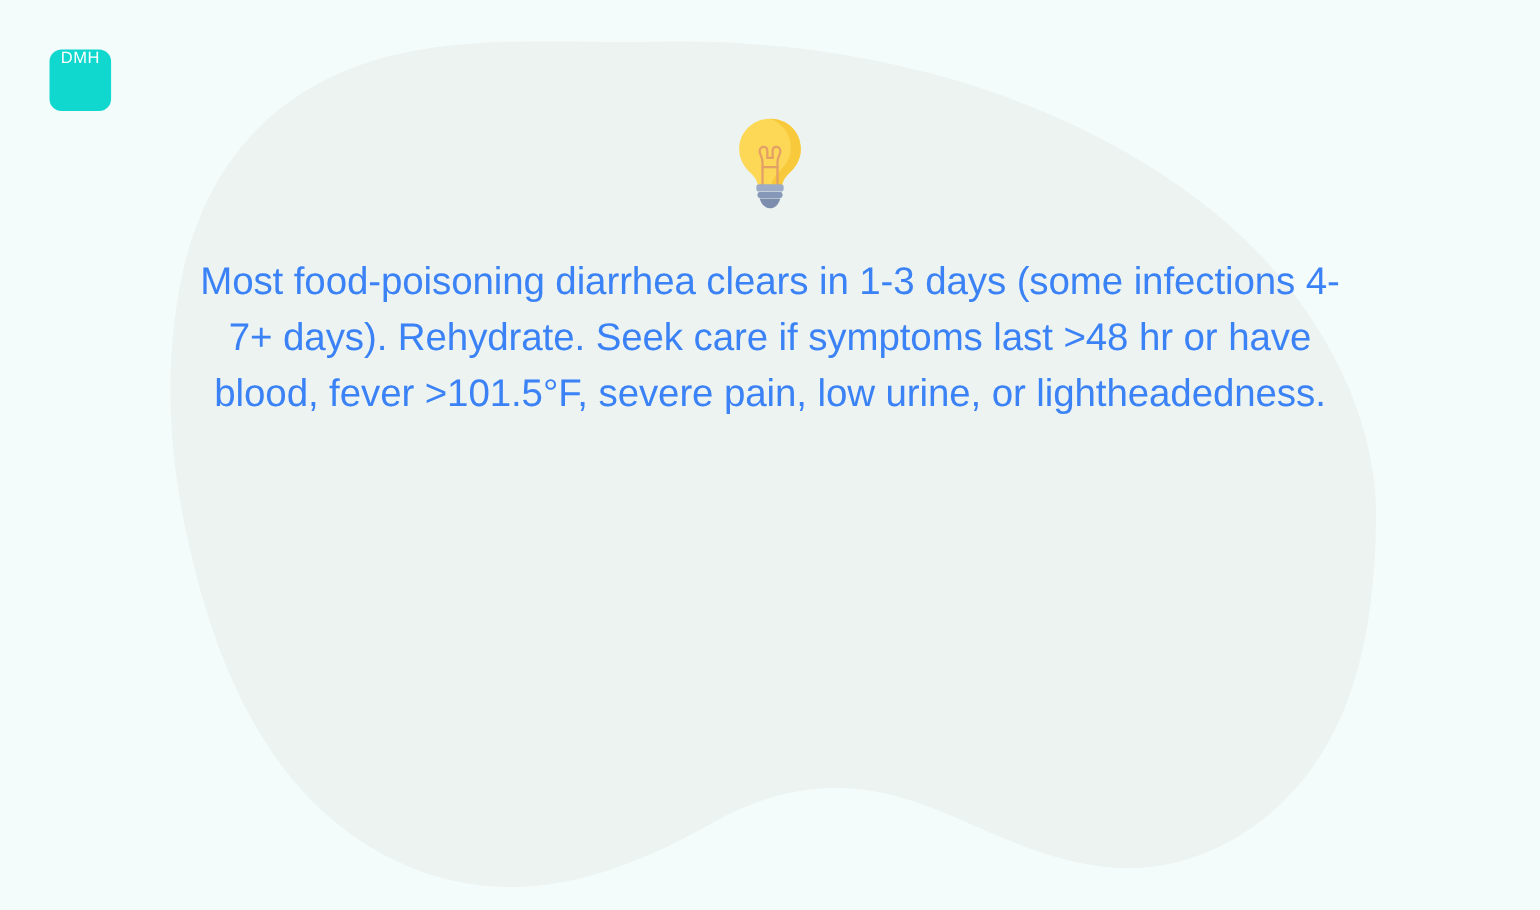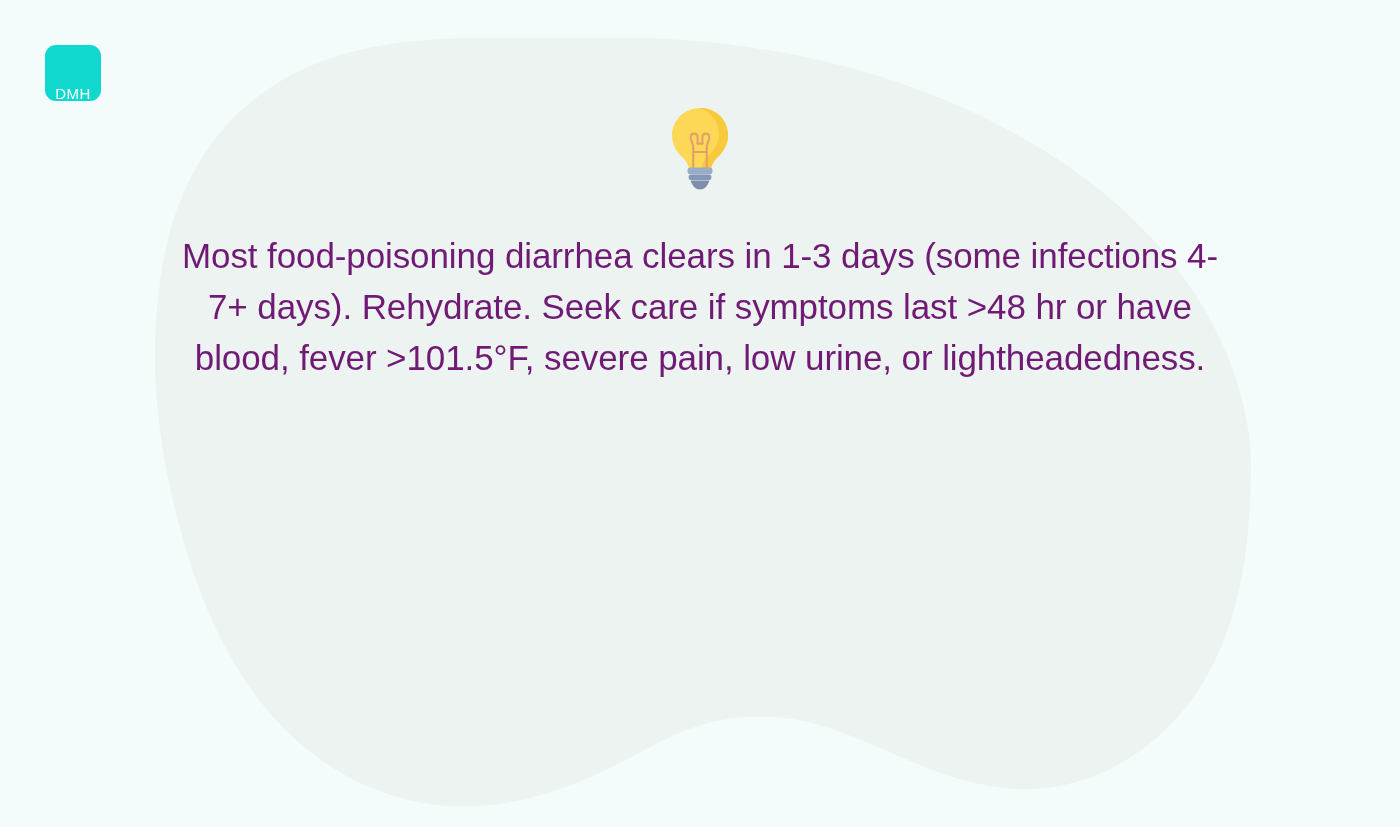--- a/index.html
+++ b/index.html
@@ -36,21 +36,21 @@
   
   #brand-logo {
     position: absolute;
     left: 45px;
     top: 45px;
     width: 56px;
     height: 56px;
     border-radius: 11px;
     background: #10d8cf;
     display: flex;
-    align-items: flex-end;
+    align-items: flex-start;
     justify-content: center;
     box-sizing: border-box;
   }
   #brand-logo .logo-text {
     color: #ffffff;
     font-family: "Liberation Sans", sans-serif;
     font-size: 15px;
     font-weight: 400;
     letter-spacing: 0.4px;
     line-height: 1;
@@ -87,21 +87,21 @@
     font-weight: 700;
     line-height: 70px;
     letter-spacing: -0.6px;
   }
 
   #card-body {
     margin: 0;
     margin-top: 40px;
     width: 1060px;
     text-align: center;
-    color: #701a75;
+    color: #3b82f6;
     font-family: "Liberation Sans", sans-serif;
     font-size: 35px;
     font-weight: 400;
     line-height: 51px;
     letter-spacing: -0.1px;
   }
 </style>
 </head>
 <body>
 

